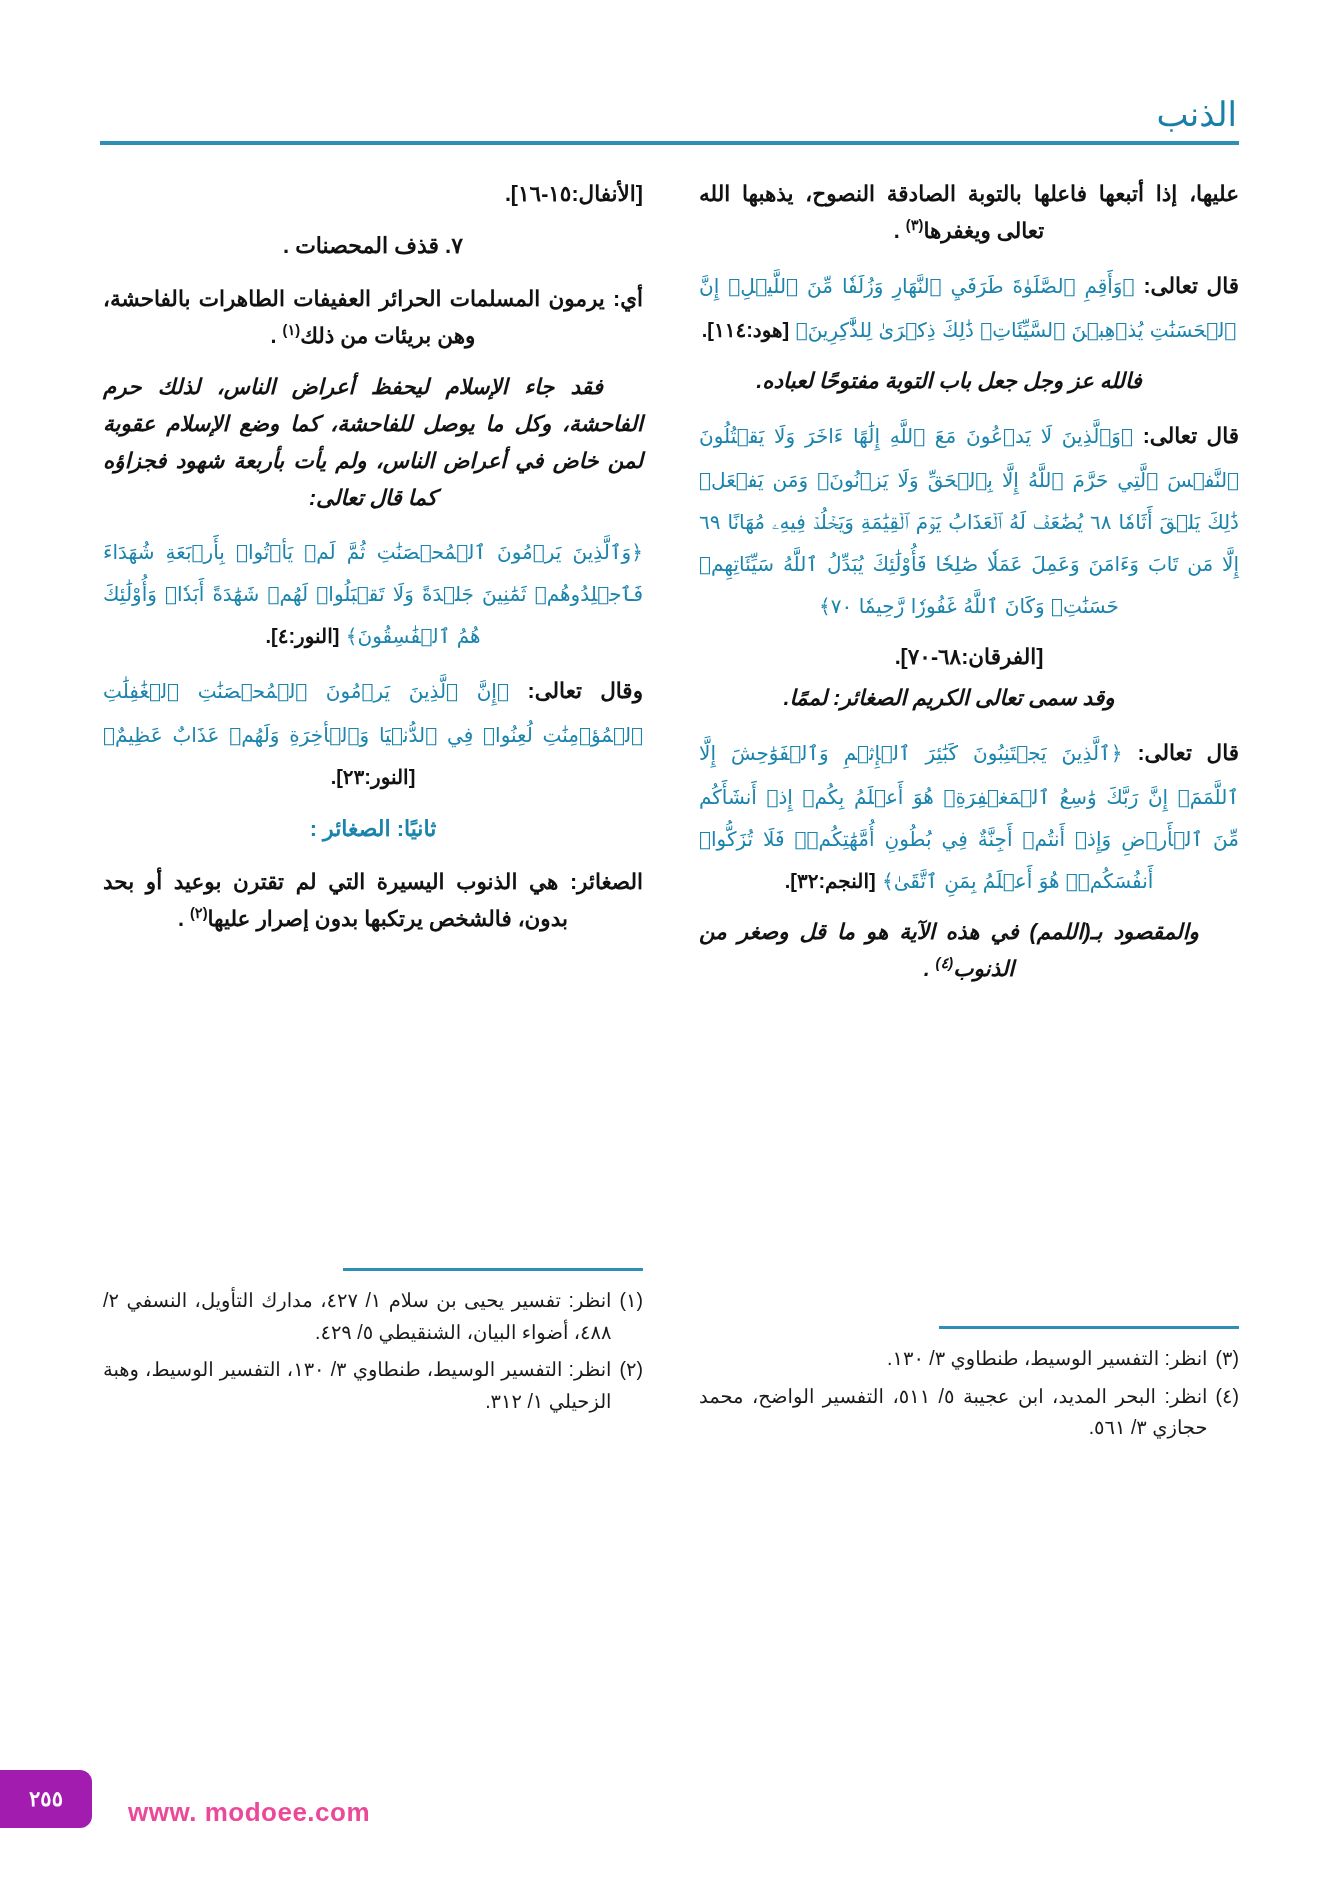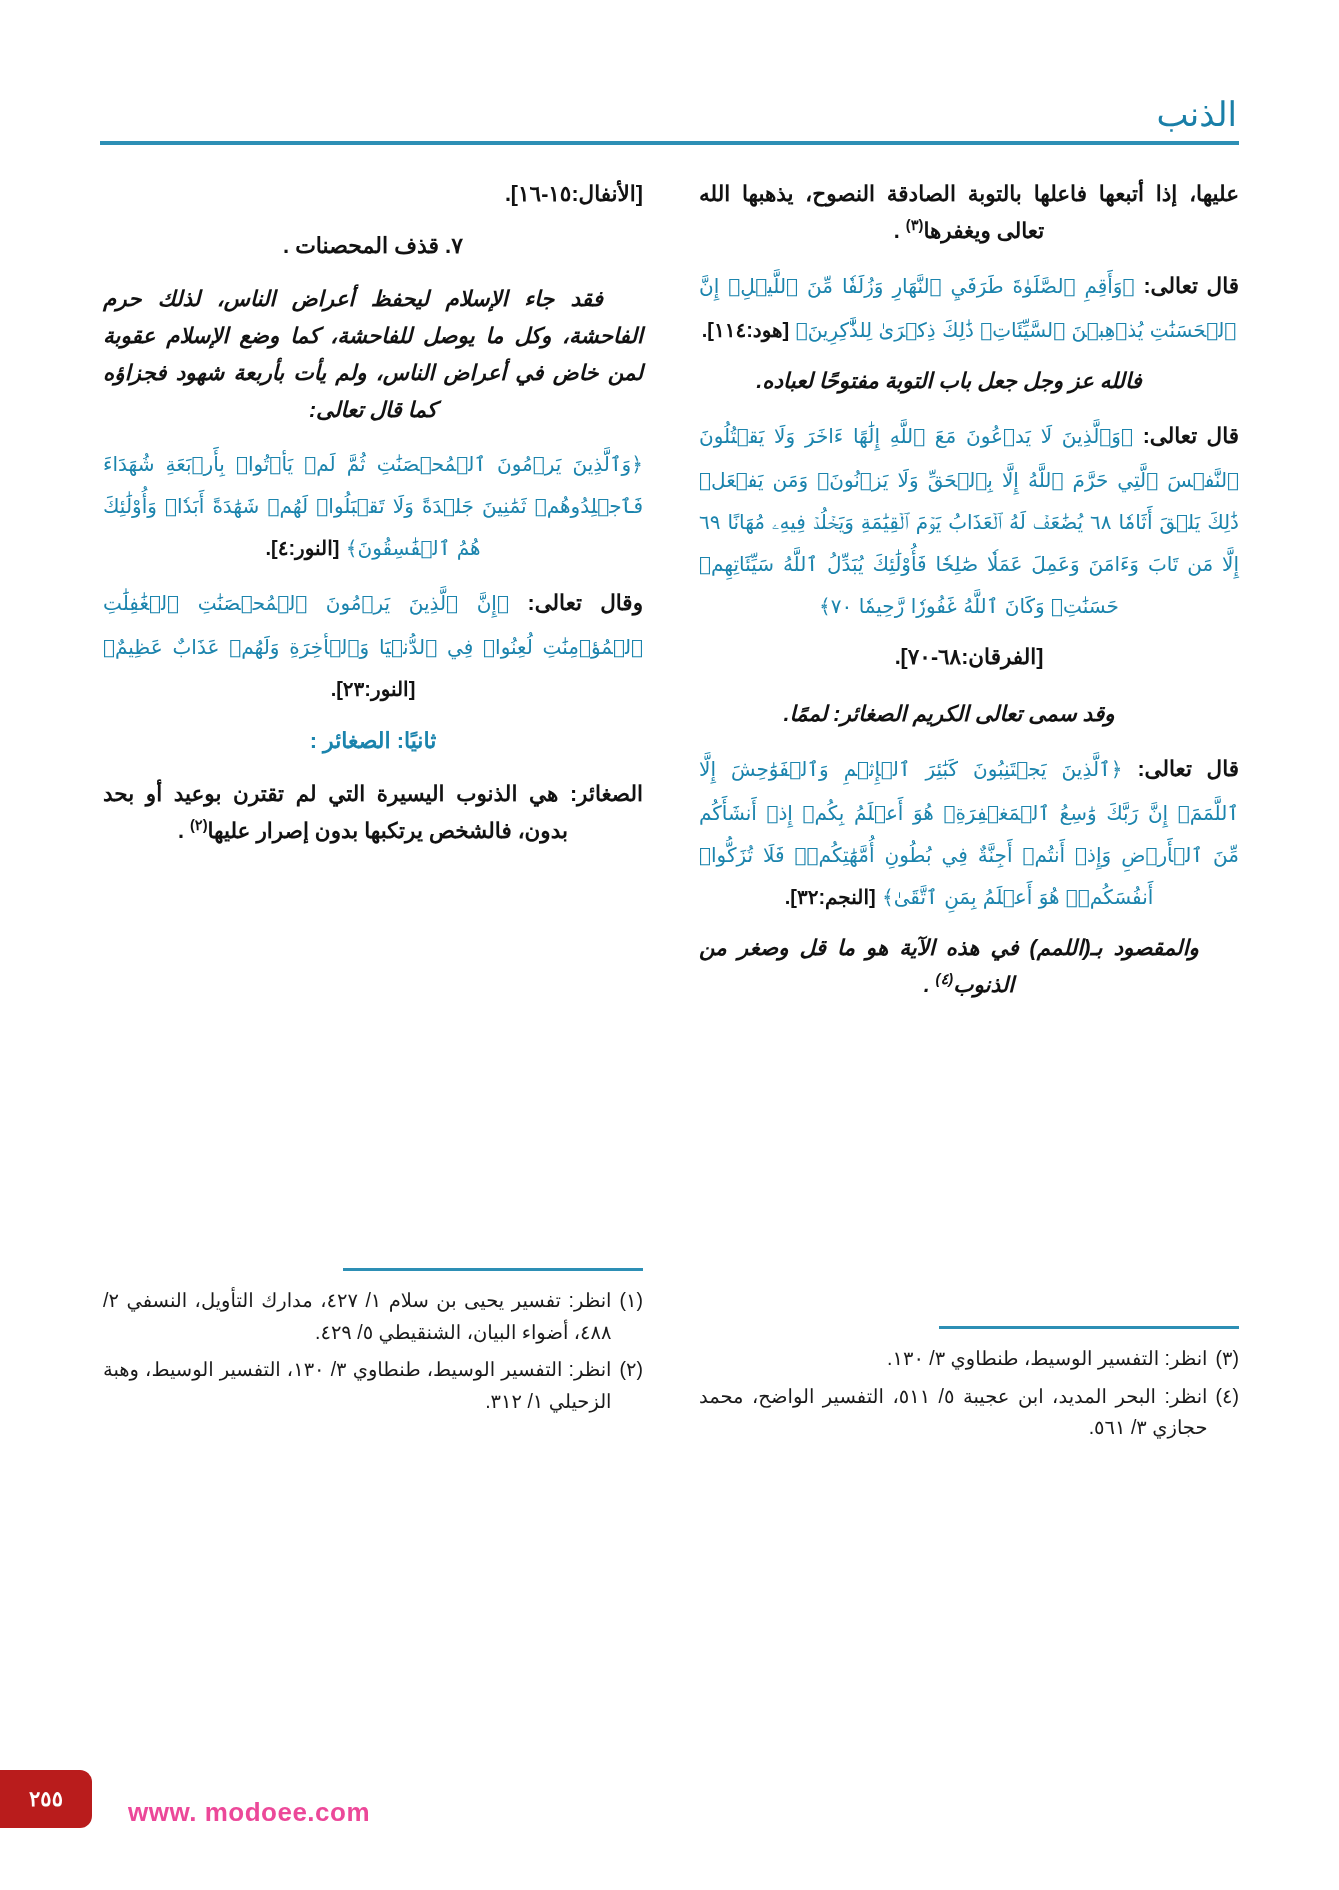--- a/index.html
+++ b/index.html
@@ -166,21 +166,21 @@
     bottom: 62px;
     width: 100%;
     height: 70px;
   }
   .page-tab {
     position: absolute;
     left: 0;
     bottom: 0;
     width: 92px;
     height: 58px;
-    background: #b91c1c;
+    background: #a21caf;
     border-top-right-radius: 12px;
     border-bottom-right-radius: 12px;
     color: #ffffff;
     display: flex;
     align-items: center;
     justify-content: center;
     font-size: 21px;
     font-weight: bold;
   }
   .site {
@@ -214,40 +214,41 @@
         <span>﴿وَأَقِمِ ٱلصَّلَوٰةَ طَرَفَيِ ٱلنَّهَارِ وَزُلَفٗا مِّنَ ٱللَّيۡلِۚ إِنَّ ٱلۡحَسَنَٰتِ يُذۡهِبۡنَ ٱلسَّيِّئَاتِۚ ذَٰلِكَ ذِكۡرَىٰ لِلذَّٰكِرِينَ﴾</span>
         <span class="src"> [هود:١١٤].</span>
       </div>
 
       <p class="plain indent">فالله عز وجل جعل باب التوبة مفتوحًا لعباده.</p>
 
       <div class="quran">
         <span class="lead">قال تعالى:</span>
         <span>﴿وَٱلَّذِينَ لَا يَدۡعُونَ مَعَ ٱللَّهِ إِلَٰهًا ءَاخَرَ وَلَا يَقۡتُلُونَ ٱلنَّفۡسَ ٱلَّتِي حَرَّمَ ٱللَّهُ إِلَّا بِٱلۡحَقِّ وَلَا يَزۡنُونَۚ وَمَن يَفۡعَلۡ ذَٰلِكَ يَلۡقَ أَثَامٗا ٦٨ يُضَٰعَفۡ لَهُ ٱلۡعَذَابُ يَوۡمَ ٱلۡقِيَٰمَةِ وَيَخۡلُدۡ فِيهِۦ مُهَانًا ٦٩ إِلَّا مَن تَابَ وَءَامَنَ وَعَمِلَ عَمَلٗا صَٰلِحٗا فَأُوْلَٰئِكَ يُبَدِّلُ ٱللَّهُ سَيِّئَاتِهِمۡ حَسَنَٰتِۗ وَكَانَ ٱللَّهُ غَفُورٗا رَّحِيمٗا ٧٠﴾</span>
       </div>
-      <p class="ref" style="text-align:left;text-align-last:center;margin-bottom:20px;">[الفرقان:٦٨-٧٠].</p>
+      <p class="ref" style="text-align:left;text-align-last:center;margin-bottom:4px;">[الفرقان:٦٨-٧٠].</p>
 
       <p class="plain indent">وقد سمى تعالى الكريم الصغائر: لممًا.</p>
 
       <div class="quran">
         <span class="lead">قال تعالى:</span>
         <span>﴿ٱلَّذِينَ يَجۡتَنِبُونَ كَبَٰئِرَ ٱلۡإِثۡمِ وَٱلۡفَوَٰحِشَ إِلَّا ٱللَّمَمَۚ إِنَّ رَبَّكَ وَٰسِعُ ٱلۡمَغۡفِرَةِۚ هُوَ أَعۡلَمُ بِكُمۡ إِذۡ أَنشَأَكُم مِّنَ ٱلۡأَرۡضِ وَإِذۡ أَنتُمۡ أَجِنَّةٌ فِي بُطُونِ أُمَّهَٰتِكُمۡۚ فَلَا تُزَكُّوا۟ أَنفُسَكُمۡۖ هُوَ أَعۡلَمُ بِمَنِ ٱتَّقَىٰ﴾</span>
         <span class="src"> [النجم:٣٢].</span>
       </div>
 
       <p class="plain indent"><span>والمقصود بـ(اللمم) في هذه الآية هو ما قل وصغر من الذنوب</span><span class="sub">(٤)</span><span> .</span></p>
 
     </div>
 
     <div class="col">
 
       <p class="ref" style="text-align:left;text-align-last:right;">[الأنفال:١٥-١٦].</p>
 
       <p class="heading-line">٧. قذف المحصنات .</p>
 
+      <p class="plain"><span>أي: يرمون المسلمات الحرائر العفيفات الطاهرات بالفاحشة، وهن بريئات من ذلك</span><span class="sub">(١)</span><span> .</span></p>
 
       <p class="plain indent">فقد جاء الإسلام ليحفظ أعراض الناس، لذلك حرم الفاحشة، وكل ما يوصل للفاحشة، كما وضع الإسلام عقوبة لمن خاض في أعراض الناس، ولم يأت بأربعة شهود فجزاؤه كما قال تعالى:</p>
 
       <div class="quran">
         <span>﴿وَٱلَّذِينَ يَرۡمُونَ ٱلۡمُحۡصَنَٰتِ ثُمَّ لَمۡ يَأۡتُوا۟ بِأَرۡبَعَةِ شُهَدَاءَ فَٱجۡلِدُوهُمۡ ثَمَٰنِينَ جَلۡدَةً وَلَا تَقۡبَلُوا۟ لَهُمۡ شَهَٰدَةً أَبَدٗاۚ وَأُوْلَٰئِكَ هُمُ ٱلۡفَٰسِقُونَ﴾</span>
         <span class="src"> [النور:٤].</span>
       </div>
 
       <div class="quran">
         <span class="lead">وقال تعالى:</span>

